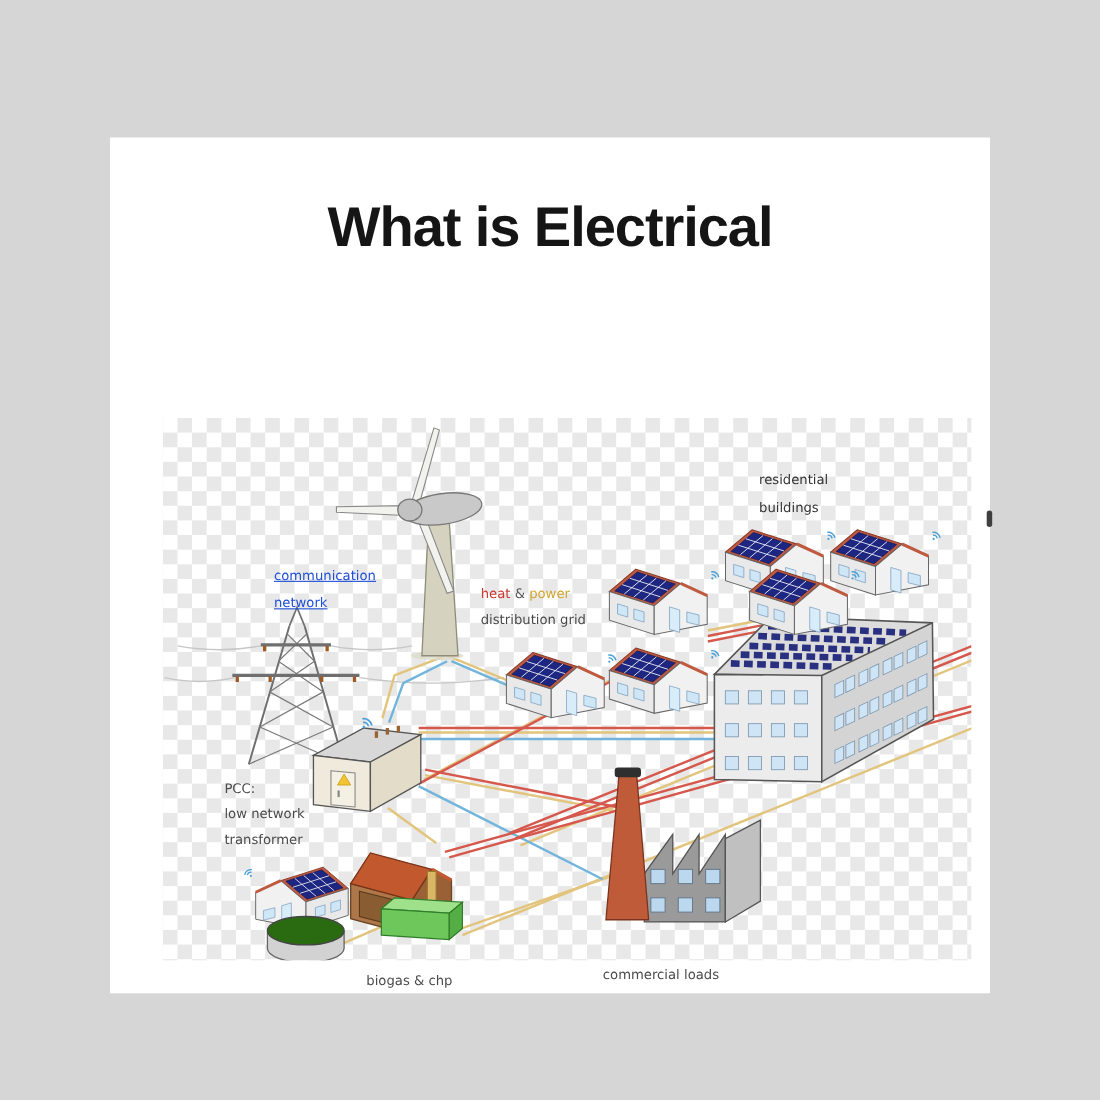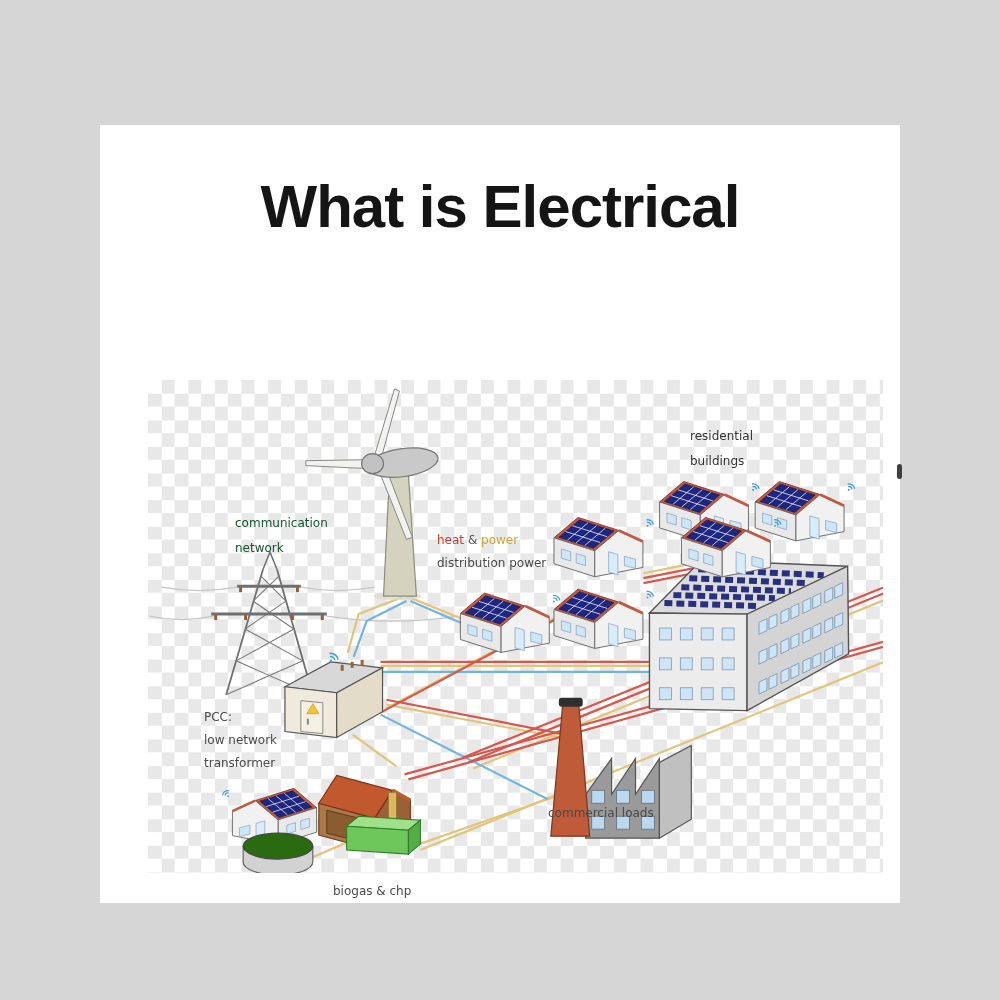--- a/index.html
+++ b/index.html
@@ -10,37 +10,37 @@
   }
   .card{
     position:absolute;left:100px;top:125px;width:800px;height:778px;
     background:#ffffff;
   }
   .title{
     position:absolute;left:100px;top:156px;width:800px;
     text-align:center;
     font-family:"Liberation Sans",sans-serif;
     font-weight:bold;
-    font-size:60px;line-height:102px;letter-spacing:-1px;
+    font-size:51px;line-height:102px;letter-spacing:-1px;
     color:#151515;
   }
   .checker{
     position:absolute;left:148px;top:380px;width:735px;height:493px;
     background-color:#ffffff;
     background-image:conic-gradient(#e8e8e8 25%,#ffffff 0 50%,#e8e8e8 0 75%,#ffffff 0);
     background-size:26.6px 26.6px;
   }
   svg.diagram{position:absolute;left:148px;top:380px;width:735px;height:493px;}
   .lbl{position:absolute;font-size:12px;line-height:23px;color:#4a4a4a;white-space:nowrap;}
-  .lbl-comm{left:235px;top:511px;color:#14532d;line-height:25px;}
+  .lbl-comm{left:249px;top:511px;color:#1d4ed8;line-height:25px;text-decoration:underline;}
   .lbl-heat{left:437px;top:481px;margin-top:48px;}
   .lbl-res{left:690px;top:424px;color:#333;line-height:25px;}
   .lbl-pcc{left:204px;top:706px;}
   .lbl-bio{left:333px;top:850px;margin-top:30px;}
-  .lbl-com{left:548px;top:802px;}
+  .lbl-com{left:548px;top:875px;}
   .w-heat{color:#cb3a31;}
   .w-amp{color:#555;}
   .w-power{color:#d1a62f;}
   .edge-artifact{
     position:absolute;left:897px;top:464px;width:5px;height:15px;
     background:#3f3f3f;border-radius:3px;
   }
 </style>
 </head>
 <body>
@@ -264,21 +264,21 @@
 
 <div class="lbl lbl-comm">
   <div>communication</div>
   <div>network</div>
 </div>
 
 <div class="lbl lbl-heat">
   <div><span class="w-heat">heat</span>
     <span class="w-amp">&amp;</span>
     <span class="w-power">power</span></div>
-  <div>distribution power</div>
+  <div>distribution grid</div>
 </div>
 
 <div class="lbl lbl-res">
   <div>residential</div>
   <div>buildings</div>
 </div>
 
 <div class="lbl lbl-pcc">
   <div>PCC:</div>
   <div>low network</div>

